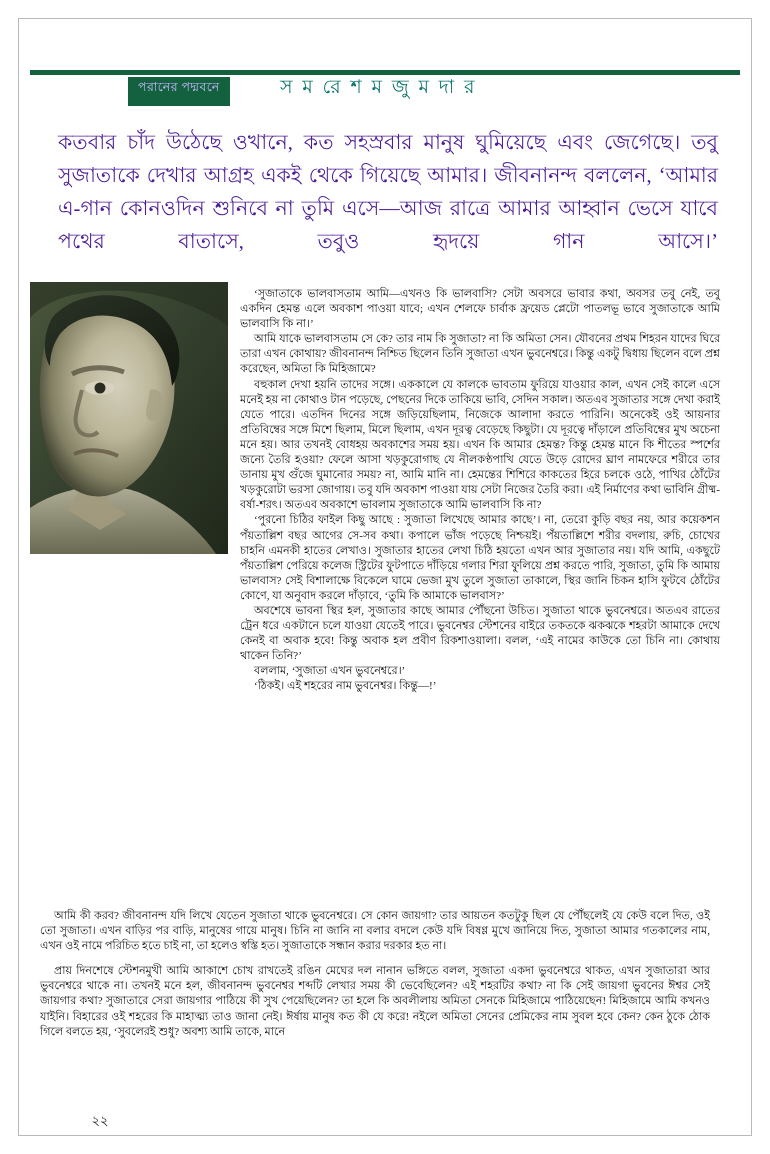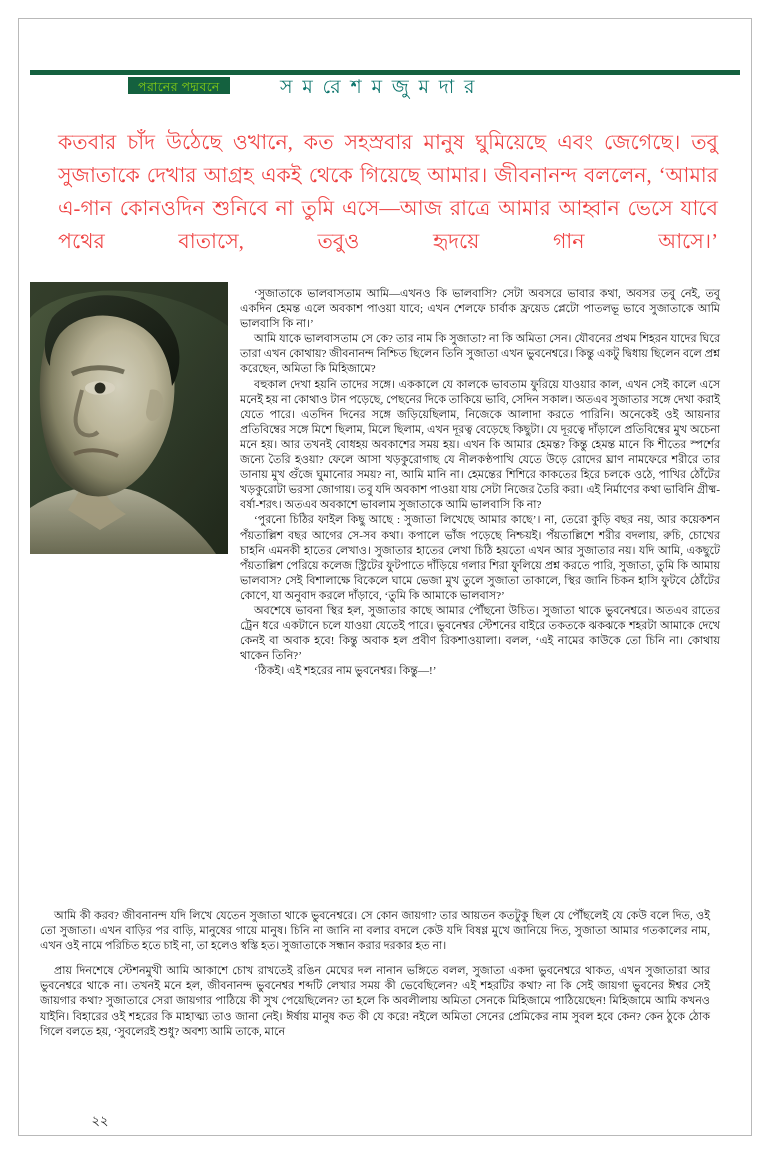--- a/index.html
+++ b/index.html
@@ -46,45 +46,45 @@
     top: 4px;
     width: 710px;
     height: 5px;
     background: #14613f;
   }
   .header-tag {
     position: absolute;
     left: 98px;
     top: 11px;
     background: #14613f;
-    color: #84cc16;
+    color: #c4b5fd;
     font-size: 12.5px;
     letter-spacing: 0.4px;
-    padding: 4px 10px 0 10px;
+    padding: 4px 10px 12px 10px;
     line-height: 1;
     white-space: nowrap;
   }
   .header-author {
     position: absolute;
     left: 250px;
     top: 10px;
     color: #0f766e;
     font-size: 19px;
     letter-spacing: 2.5px;
     line-height: 1.2;
     white-space: nowrap;
   }
 
   
   .intro {
     position: absolute;
     left: 58px;
     top: 126px;
     width: 660px;
-    color: #ef4444;
+    color: #4c1d95;
     font-size: 20.5px;
     line-height: 33px;
     text-align: justify;
     text-align-last: justify;
   }
 
   
   .portrait {
     position: absolute;
     left: 30px;
@@ -202,20 +202,21 @@
       <rect x="0" y="0" width="198" height="272" fill="#2f3a26" opacity="0.12"></rect>
     </svg>
   </div>
 
   <div class="body-col">
     <p>‘সুজাতাকে ভালবাসতাম আমি—এখনও কি ভালবাসি? সেটা অবসরে ভাবার কথা, অবসর তবু নেই, তবু একদিন হেমন্ত এলে অবকাশ পাওয়া যাবে; এখন শেলফে চার্বাক ফ্রয়েড প্লেটো পাতলভূ ভাবে সুজাতাকে আমি ভালবাসি কি না।’</p>
     <p>আমি যাকে ভালবাসতাম সে কে? তার নাম কি সুজাতা? না কি অমিতা সেন। যৌবনের প্রথম শিহরন যাদের ঘিরে তারা এখন কোথায়? জীবনানন্দ নিশ্চিত ছিলেন তিনি সুজাতা এখন ভুবনেশ্বরে। কিন্তু একটু দ্বিধায় ছিলেন বলে প্রশ্ন করেছেন, অমিতা কি মিহিজামে?</p>
     <p>বহুকাল দেখা হয়নি তাদের সঙ্গে। এককালে যে কালকে ভাবতাম ফুরিয়ে যাওয়ার কাল, এখন সেই কালে এসে মনেই হয় না কোথাও টান পড়েছে, পেছনের দিকে তাকিয়ে ভাবি, সেদিন সকাল। অতএব সুজাতার সঙ্গে দেখা করাই যেতে পারে। এতদিন দিনের সঙ্গে জড়িয়েছিলাম, নিজেকে আলাদা করতে পারিনি। অনেকেই ওই আয়নার প্রতিবিম্বের সঙ্গে মিশে ছিলাম, মিলে ছিলাম, এখন দূরত্ব বেড়েছে কিছুটা। যে দূরত্বে দাঁড়ালে প্রতিবিম্বের মুখ অচেনা মনে হয়। আর তখনই বোধহয় অবকাশের সময় হয়। এখন কি আমার হেমন্ত? কিন্তু হেমন্ত মানে কি শীতের স্পর্শের জন্যে তৈরি হওয়া? ফেলে আসা খড়কুরোগাছ যে নীলকণ্ঠপাখি যেতে উড়ে রোদের ঘ্রাণ নামফেরে শরীরে তার ডানায় মুখ গুঁজে ঘুমানোর সময়? না, আমি মানি না। হেমন্তের শিশিরে কাকতের হিরে চলকে ওঠে, পাখির ঠোঁটের খড়কুরোটা ভরসা জোগায়। তবু যদি অবকাশ পাওয়া যায় সেটা নিজের তৈরি করা। এই নির্মাণের কথা ভাবিনি গ্রীষ্ম-বর্ষা-শরৎ। অতএব অবকাশে ভাবলাম সুজাতাকে আমি ভালবাসি কি না?</p>
     <p>‘পুরনো চিঠির ফাইল কিছু আছে : সুজাতা লিখেছে আমার কাছে’। না, তেরো কুড়ি বছর নয়, আর কয়েকশন পঁয়তাল্লিশ বছর আগের সে-সব কথা। কপালে ভাঁজ পড়েছে নিশ্চয়ই। পঁয়তাল্লিশে শরীর বদলায়, রুচি, চোখের চাহনি এমনকী হাতের লেখাও। সুজাতার হাতের লেখা চিঠি হয়তো এখন আর সুজাতার নয়। যদি আমি, একছুটে পঁয়তাল্লিশ পেরিয়ে কলেজ স্ট্রিটের ফুটপাতে দাঁড়িয়ে গলার শিরা ফুলিয়ে প্রশ্ন করতে পারি, সুজাতা, তুমি কি আমায় ভালবাস? সেই বিশালাক্ষে বিকেলে ঘামে ভেজা মুখ তুলে সুজাতা তাকালে, স্থির জানি চিকন হাসি ফুটবে ঠোঁটের কোণে, যা অনুবাদ করলে দাঁড়াবে, ‘তুমি কি আমাকে ভালবাস?’</p>
     <p>অবশেষে ভাবনা স্থির হল, সুজাতার কাছে আমার পৌঁছনো উচিত। সুজাতা থাকে ভুবনেশ্বরে। অতএব রাতের ট্রেন ধরে একটানে চলে যাওয়া যেতেই পারে। ভুবনেশ্বর স্টেশনের বাইরে তকতকে ঝকঝকে শহরটা আমাকে দেখে কেনই বা অবাক হবে! কিন্তু অবাক হল প্রবীণ রিকশাওয়ালা। বলল, ‘এই নামের কাউকে তো চিনি না। কোথায় থাকেন তিনি?’</p>
+    <p>বললাম, ‘সুজাতা এখন ভুবনেশ্বরে।’</p>
     <p>‘ঠিকই। এই শহরের নাম ভুবনেশ্বর। কিন্তু—!’</p>
   </div>
 
   <div class="body-wide" style="top:898px;">
     <p>আমি কী করব? জীবনানন্দ যদি লিখে যেতেন সুজাতা থাকে ভুবনেশ্বরে। সে কোন জায়গা? তার আয়তন কতটুকু ছিল যে পৌঁছলেই যে কেউ বলে দিত, ওই তো সুজাতা। এখন বাড়ির পর বাড়ি, মানুষের গায়ে মানুষ। চিনি না জানি না বলার বদলে কেউ যদি বিষণ্ণ মুখে জানিয়ে দিত, সুজাতা আমার গতকালের নাম, এখন ওই নামে পরিচিত হতে চাই না, তা হলেও স্বস্তি হত। সুজাতাকে সন্ধান করার দরকার হত না।</p>
     <p>প্রায় দিনশেষে স্টেশনমুখী আমি আকাশে চোখ রাখতেই রঙিন মেঘের দল নানান ভঙ্গিতে বলল, সুজাতা একদা ভুবনেশ্বরে থাকত, এখন সুজাতারা আর ভুবনেশ্বরে থাকে না। তখনই মনে হল, জীবনানন্দ ভুবনেশ্বর শব্দটি লেখার সময় কী ভেবেছিলেন? এই শহরটির কথা? না কি সেই জায়গা ভুবনের ঈশ্বর সেই জায়গার কথা? সুজাতারে সেরা জায়গার পাঠিয়ে কী সুখ পেয়েছিলেন? তা হলে কি অবলীলায় অমিতা সেনকে মিহিজামে পাঠিয়েছেন! মিহিজামে আমি কখনও যাইনি। বিহারের ওই শহরের কি মাহাত্ম্য তাও জানা নেই। ঈর্ষায় মানুষ কত কী যে করে! নইলে অমিতা সেনের প্রেমিকের নাম সুবল হবে কেন? কেন ঠুকে ঠোক গিলে বলতে হয়, ‘সুবলেরই শুধু? অবশ্য আমি তাকে, মানে</p>
   </div>
 
   <div class="folio">
     <span>২২</span>

